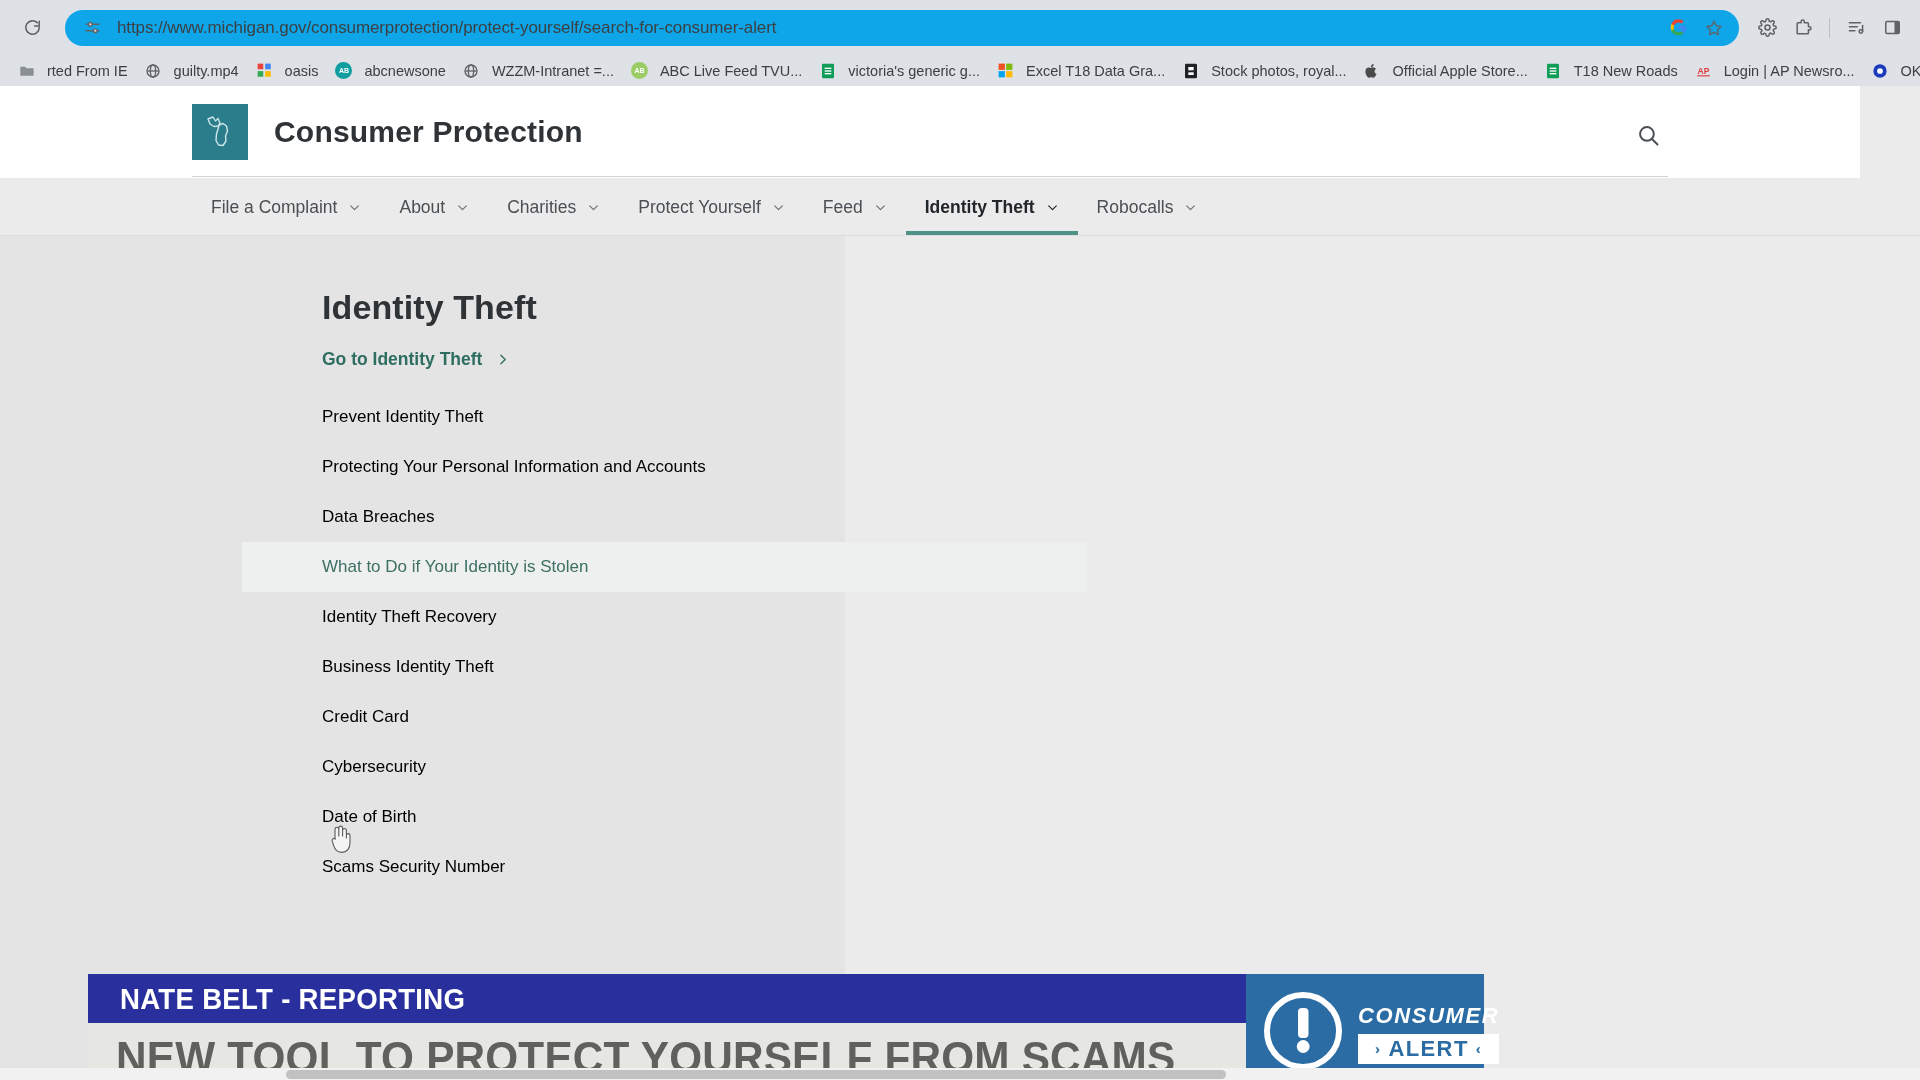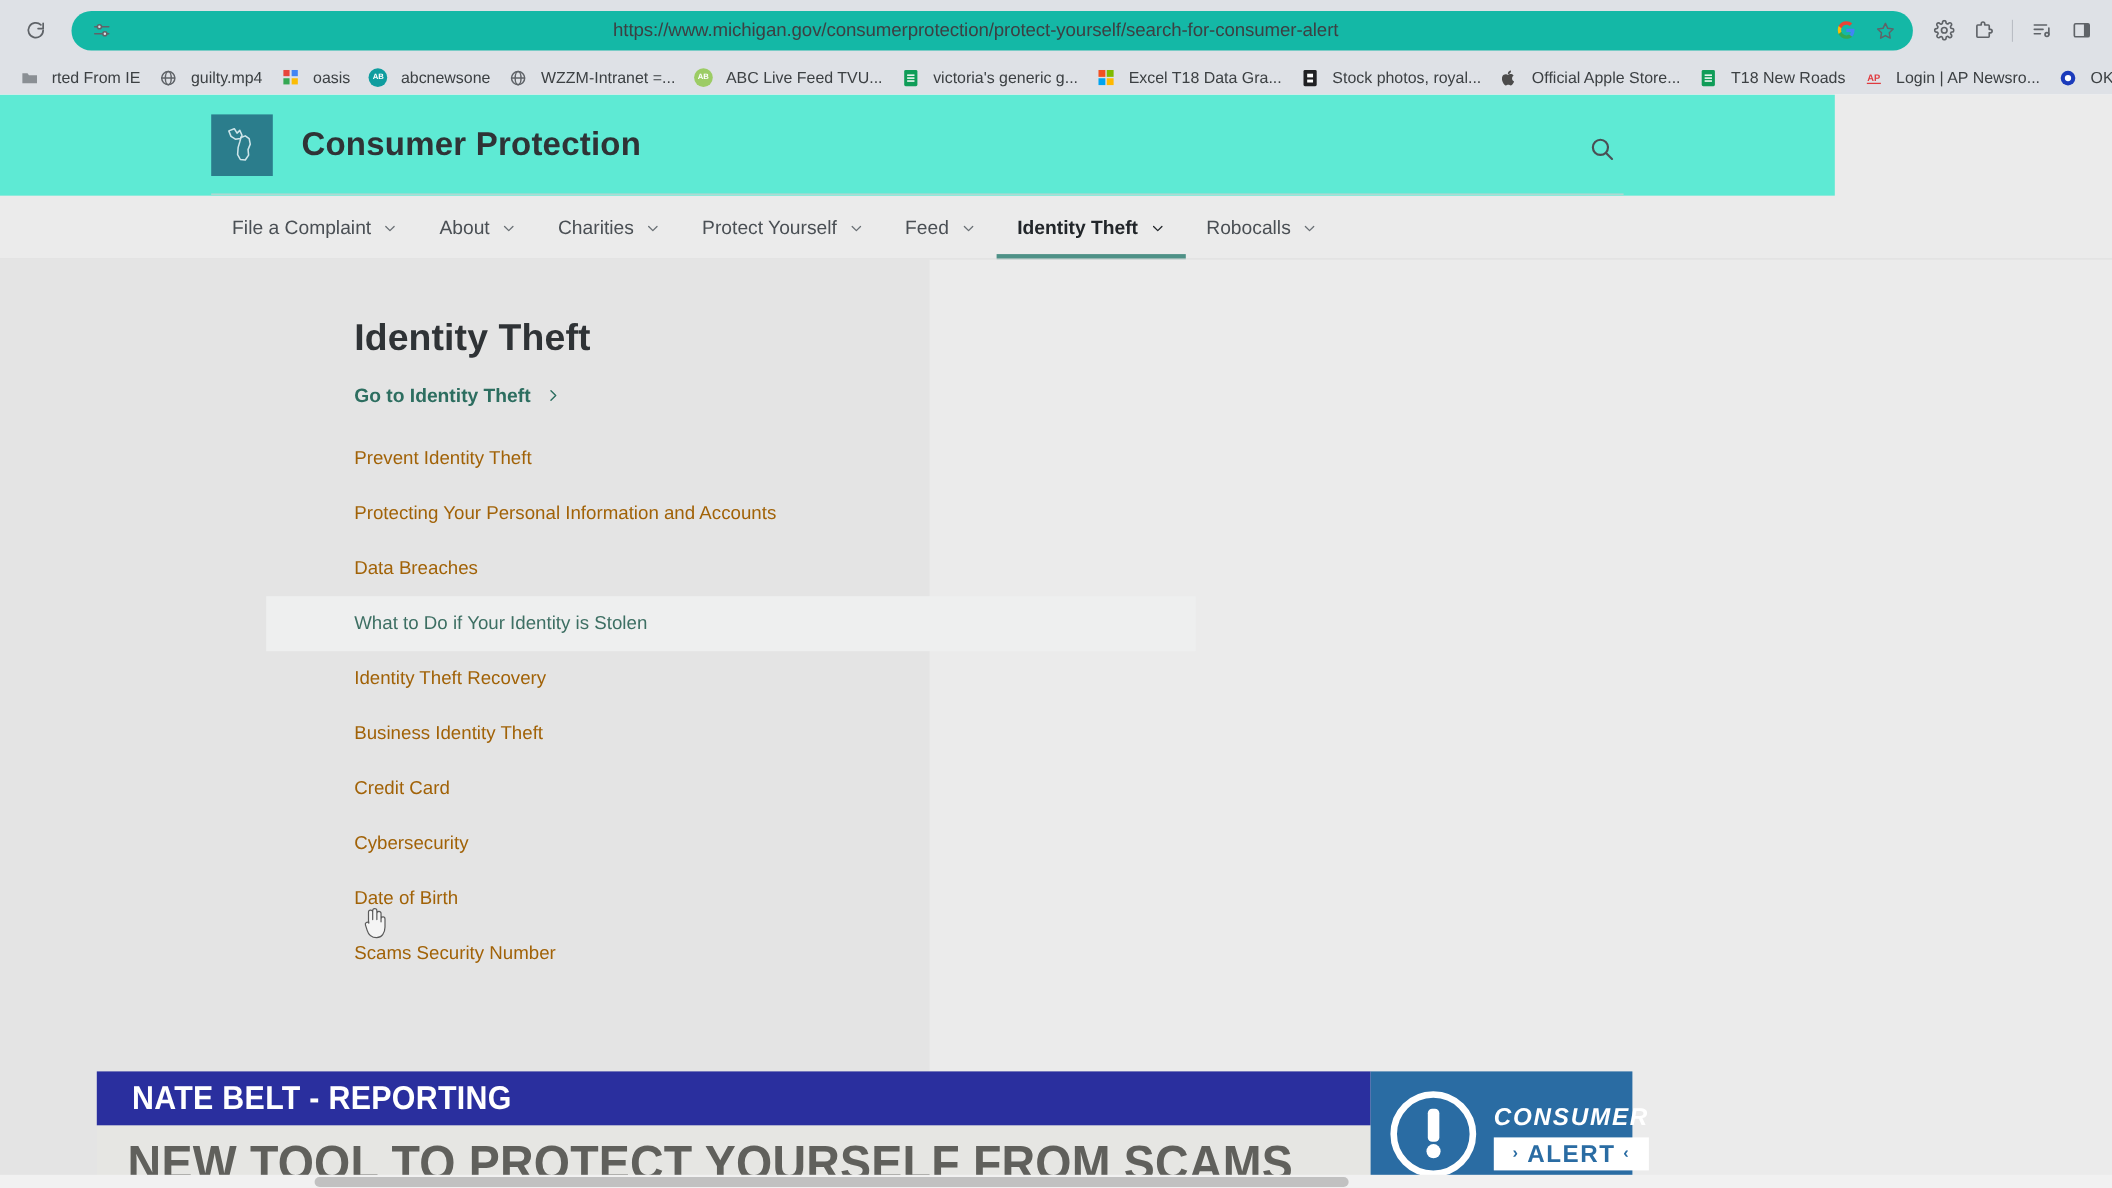--- a/index.html
+++ b/index.html
@@ -19,24 +19,23 @@
     position: absolute; left: 0; top: 0; width: 1920px; height: 55px;
     display: flex; align-items: center;
   }
   #reload-button {
     width: 34px; height: 34px; margin-left: 15px;
     display: flex; align-items: center; justify-content: center;
     border-radius: 50%; cursor: pointer; flex: 0 0 auto;
   }
   #omnibox {
     margin-left: 16px; height: 36px; flex: 1 1 auto; margin-right: 10px;
-    background: #14b8a6; border-radius: 18px;
+    background: #0ea5e9; border-radius: 18px;
     display: flex; align-items: center; padding: 0 10px 0 14px;
     position: relative;
-    text-align: center;
   }
   #site-settings-icon {
     width: 26px; height: 26px; display: flex; align-items: center;
     justify-content: center; flex: 0 0 auto; cursor: pointer;
   }
   #url-text {
     margin-left: 12px; font-size: 17px; color: #3c4043;
     white-space: nowrap; overflow: hidden; text-overflow: ellipsis;
     flex: 1 1 auto; letter-spacing: -0.1px;
   }
@@ -69,22 +68,22 @@
     font-size: 10px; font-weight: bold; color: #fff; border-radius: 3px;
   }
   .bm-label { font-size: 14.5px; color: #3c4043; }
 
   
   #page {
     position: absolute; left: 0; top: 86px; width: 1920px; height: 994px;
     background: #ebebeb; overflow: hidden;
   }
   #site-header {
-    position: relative; width: 1668px; height: 92px;
-    background: #5eead4;
+    position: relative; width: 1860px; height: 92px;
+    background: #ffffff;
   }
   #brand {
     position: absolute; left: 192px; top: 18px;
     display: flex; align-items: center;
   }
   #brand-logo {
     width: 56px; height: 56px; background: #2b7d8c;
     display: flex; align-items: center; justify-content: center;
     flex: 0 0 auto;
   }
@@ -143,21 +142,21 @@
   }
   #go-to-link {
     display: inline-flex; align-items: center; cursor: pointer;
     font-size: 17.5px; font-weight: 700; color: #2d6e60;
     margin-bottom: 22px;
   }
   #go-to-link .chev { margin-left: 14px; display: flex; align-items: center; }
 
   .dd-link {
     display: block; position: relative;
-    font-size: 17px; color: #a16207;
+    font-size: 17px; color: #000000;
     padding: 15px 0 15px 0; margin-left: -80px; padding-left: 80px;
     width: 845px; cursor: pointer; white-space: nowrap;
   }
   .dd-link.hovered { background: #eeefef; color: #3d6f63; }
 
   
   #mouse-cursor {
     position: absolute; left: 328px; top: 588px;
     width: 26px; height: 32px; pointer-events: none;
   }

